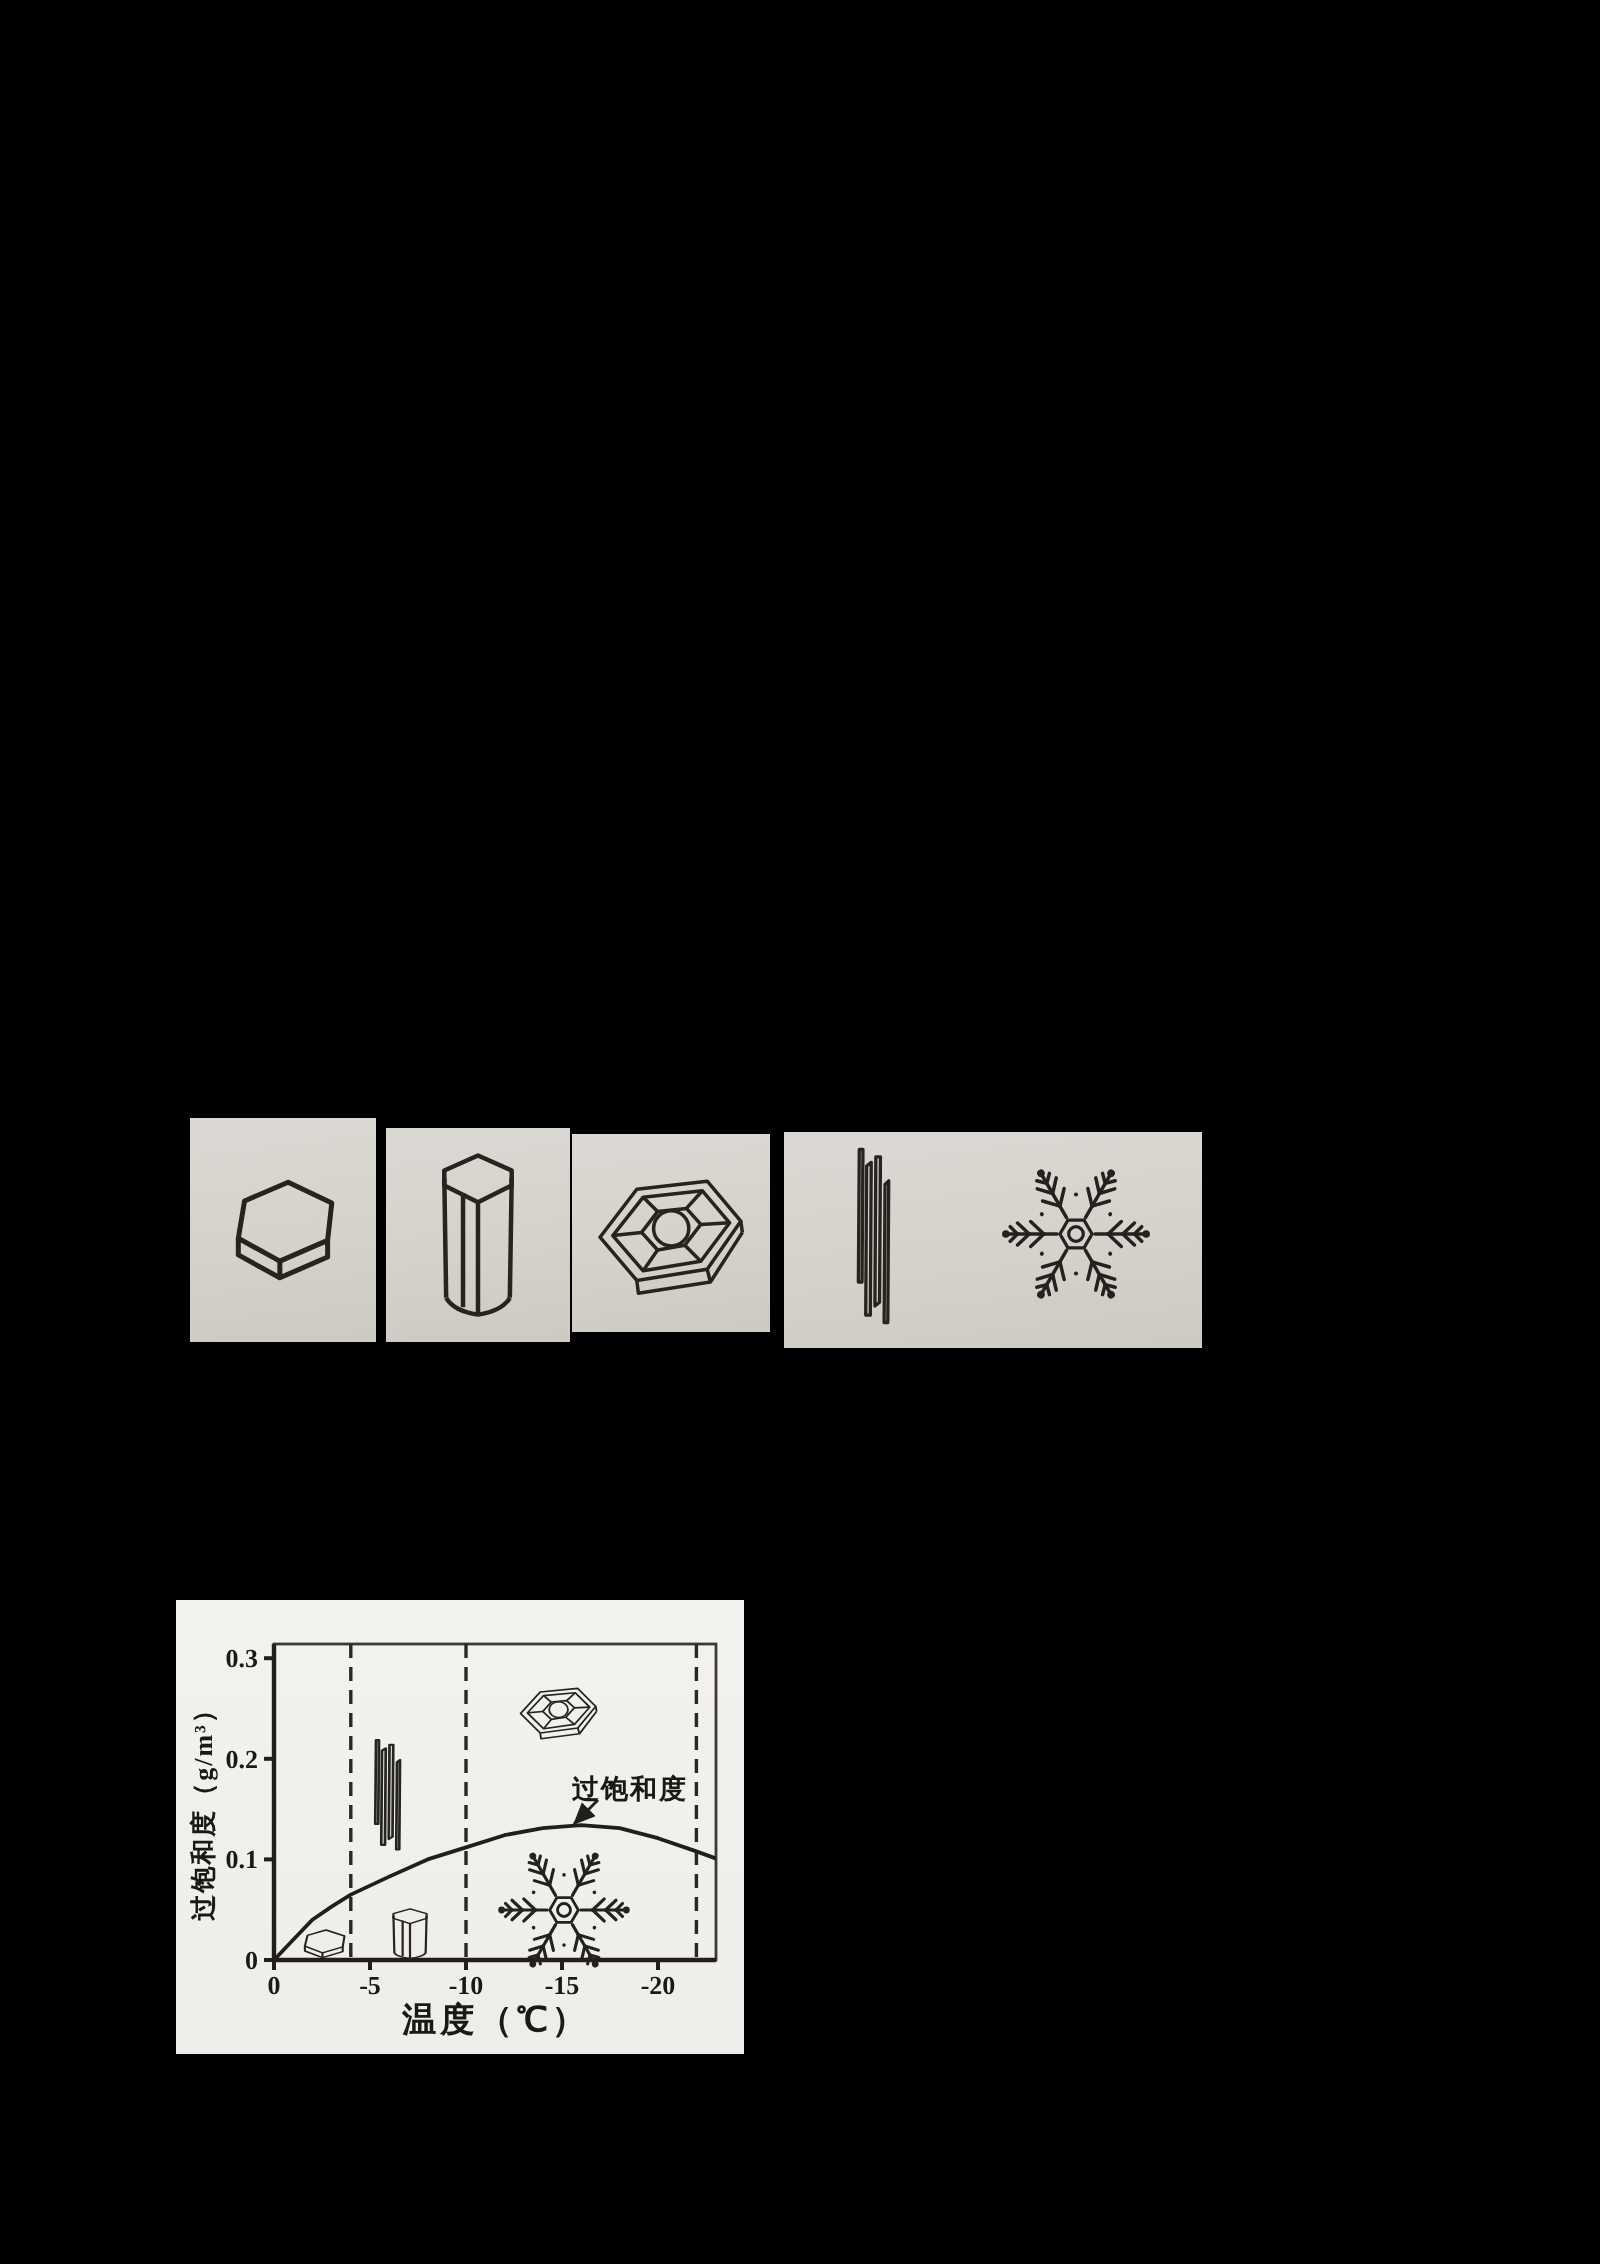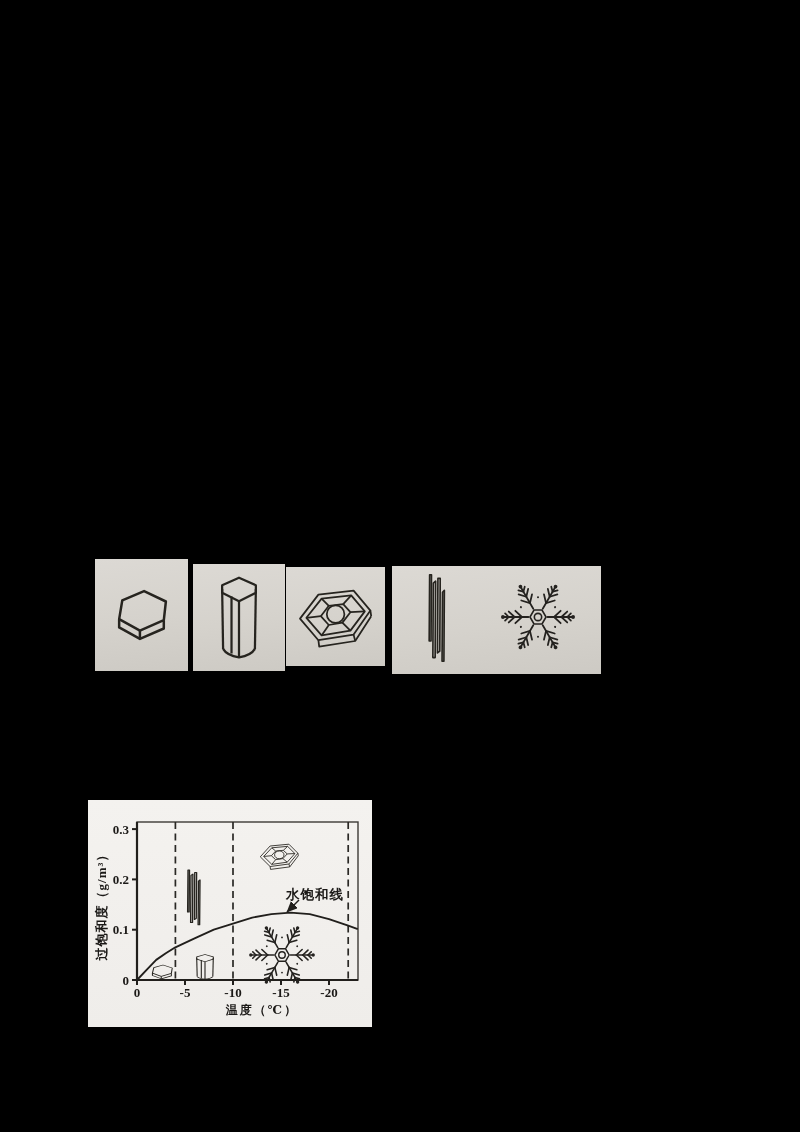--- a/index.html
+++ b/index.html
@@ -12,21 +12,21 @@
   #panel-2{left:193px;top:564px;width:92px;height:107px;}
   #panel-3{left:286px;top:567px;width:99px;height:99px;}
   #panel-4{left:392px;top:566px;width:209px;height:108px;}
   #panel-4 svg{position:absolute;}
   
   .chart-box{position:absolute;left:88px;top:800px;width:284px;height:227px;
              background:linear-gradient(180deg,#f4f2ef,#efedea);}
   .chart-box svg.main{position:absolute;left:0;top:0;}
   .axis-text{position:absolute;color:#1b1917;font-weight:700;white-space:nowrap;}
   .ylabel{left:14px;top:104px;transform:translate(-50%,-50%) rotate(-90deg);font-size:13px;letter-spacing:1px;}
-  .xlabel{left:174px;top:210px;transform:translate(-50%,-50%);font-size:12px;letter-spacing:2px;}
+  .xlabel{left:160px;top:210px;transform:translate(-50%,-50%);font-size:17px;letter-spacing:2px;font-family:Liberation Mono, monospace;}
   .curve-label{left:198px;top:95px;transform:translate(0,-50%);font-size:13.5px;letter-spacing:1px;}
   #chart-svg text{font-family:"Liberation Serif","DejaVu Serif",serif;font-size:13px;font-weight:700;fill:#1b1917;}
 </style>
 </head>
 <body>
 
 <div class="screen">
 
   <svg width="0" height="0" style="position:absolute" aria-hidden="true">
     <defs>
@@ -163,16 +163,16 @@
         </g>
       <use href="#sym-plate" x="53" y="156" width="44" height="30"></use>
       <use href="#sym-needles" x="91" y="66" width="30" height="64"></use>
       <use href="#sym-column" x="94" y="151" width="46" height="32"></use>
       <use href="#sym-sector" x="168" y="37" width="47" height="36"></use>
       <use href="#sym-dendrite" x="155" y="116" width="78" height="78"></use>
       <line x1="211" y1="100" x2="199" y2="112" stroke="#211f1c" stroke-width="1.4" marker-end="url(#arrowhead)"></line>
     </svg>
     <div class="axis-text ylabel">过饱和度（g/m³）</div>
     <div class="axis-text xlabel">温度（℃）</div>
-    <div class="axis-text curve-label">水饱和线</div>
+    <div class="axis-text curve-label">过饱和度</div>
   </div>
 
 </div>
 
 </body></html>

